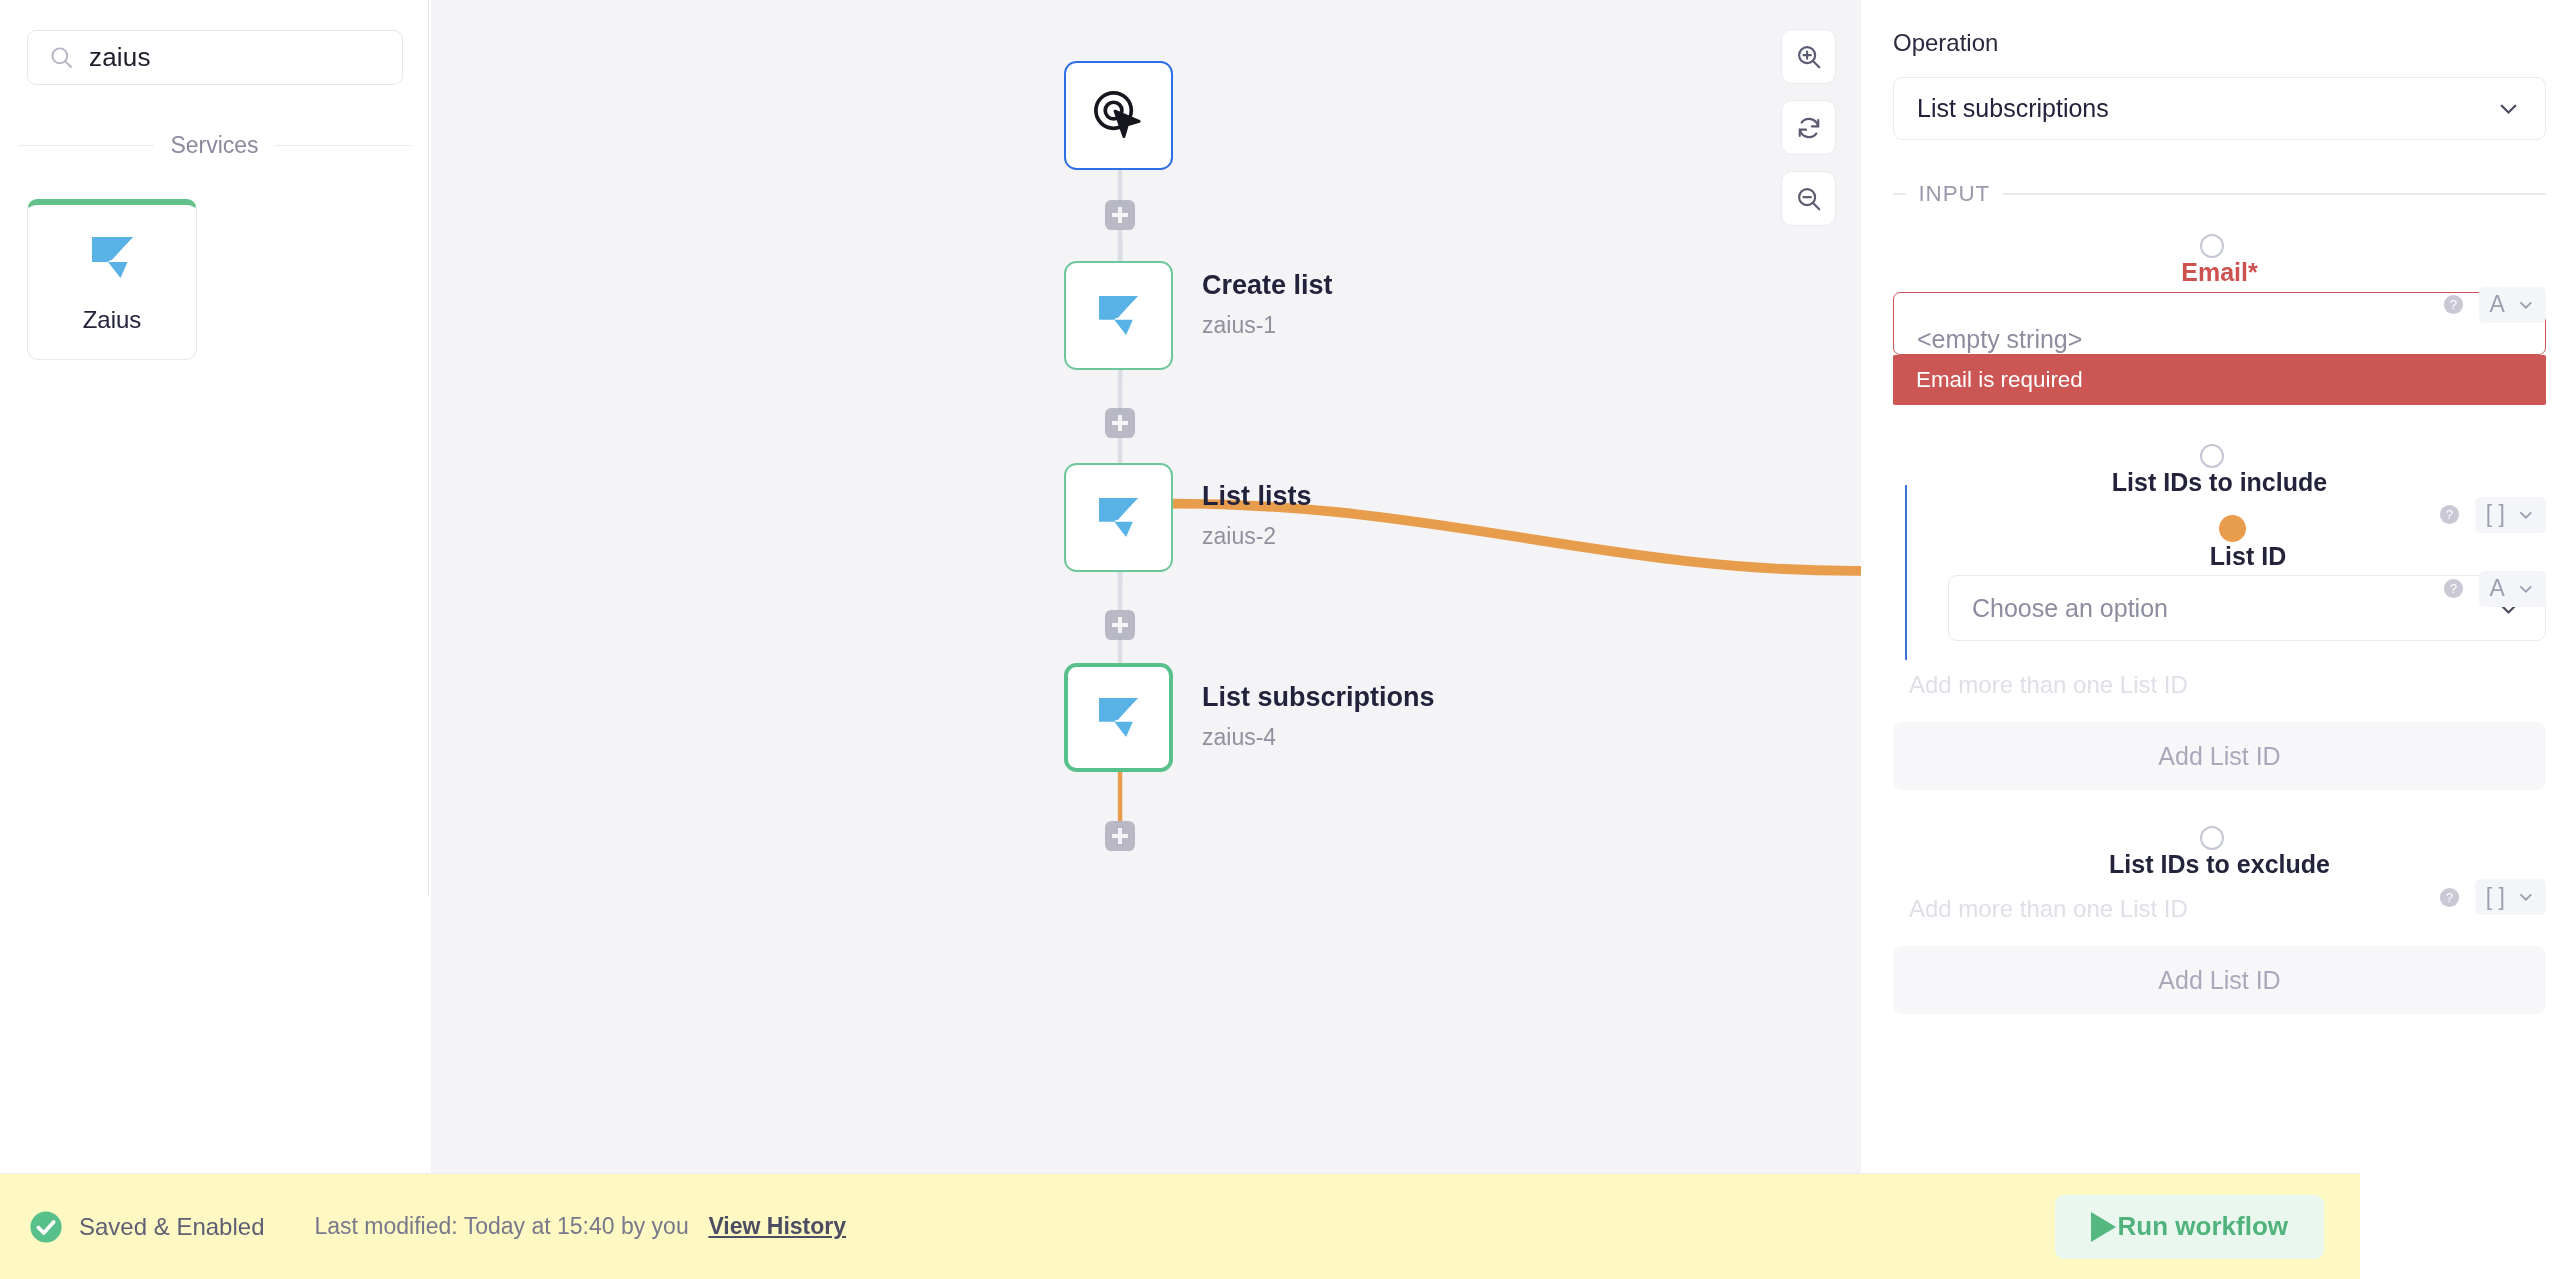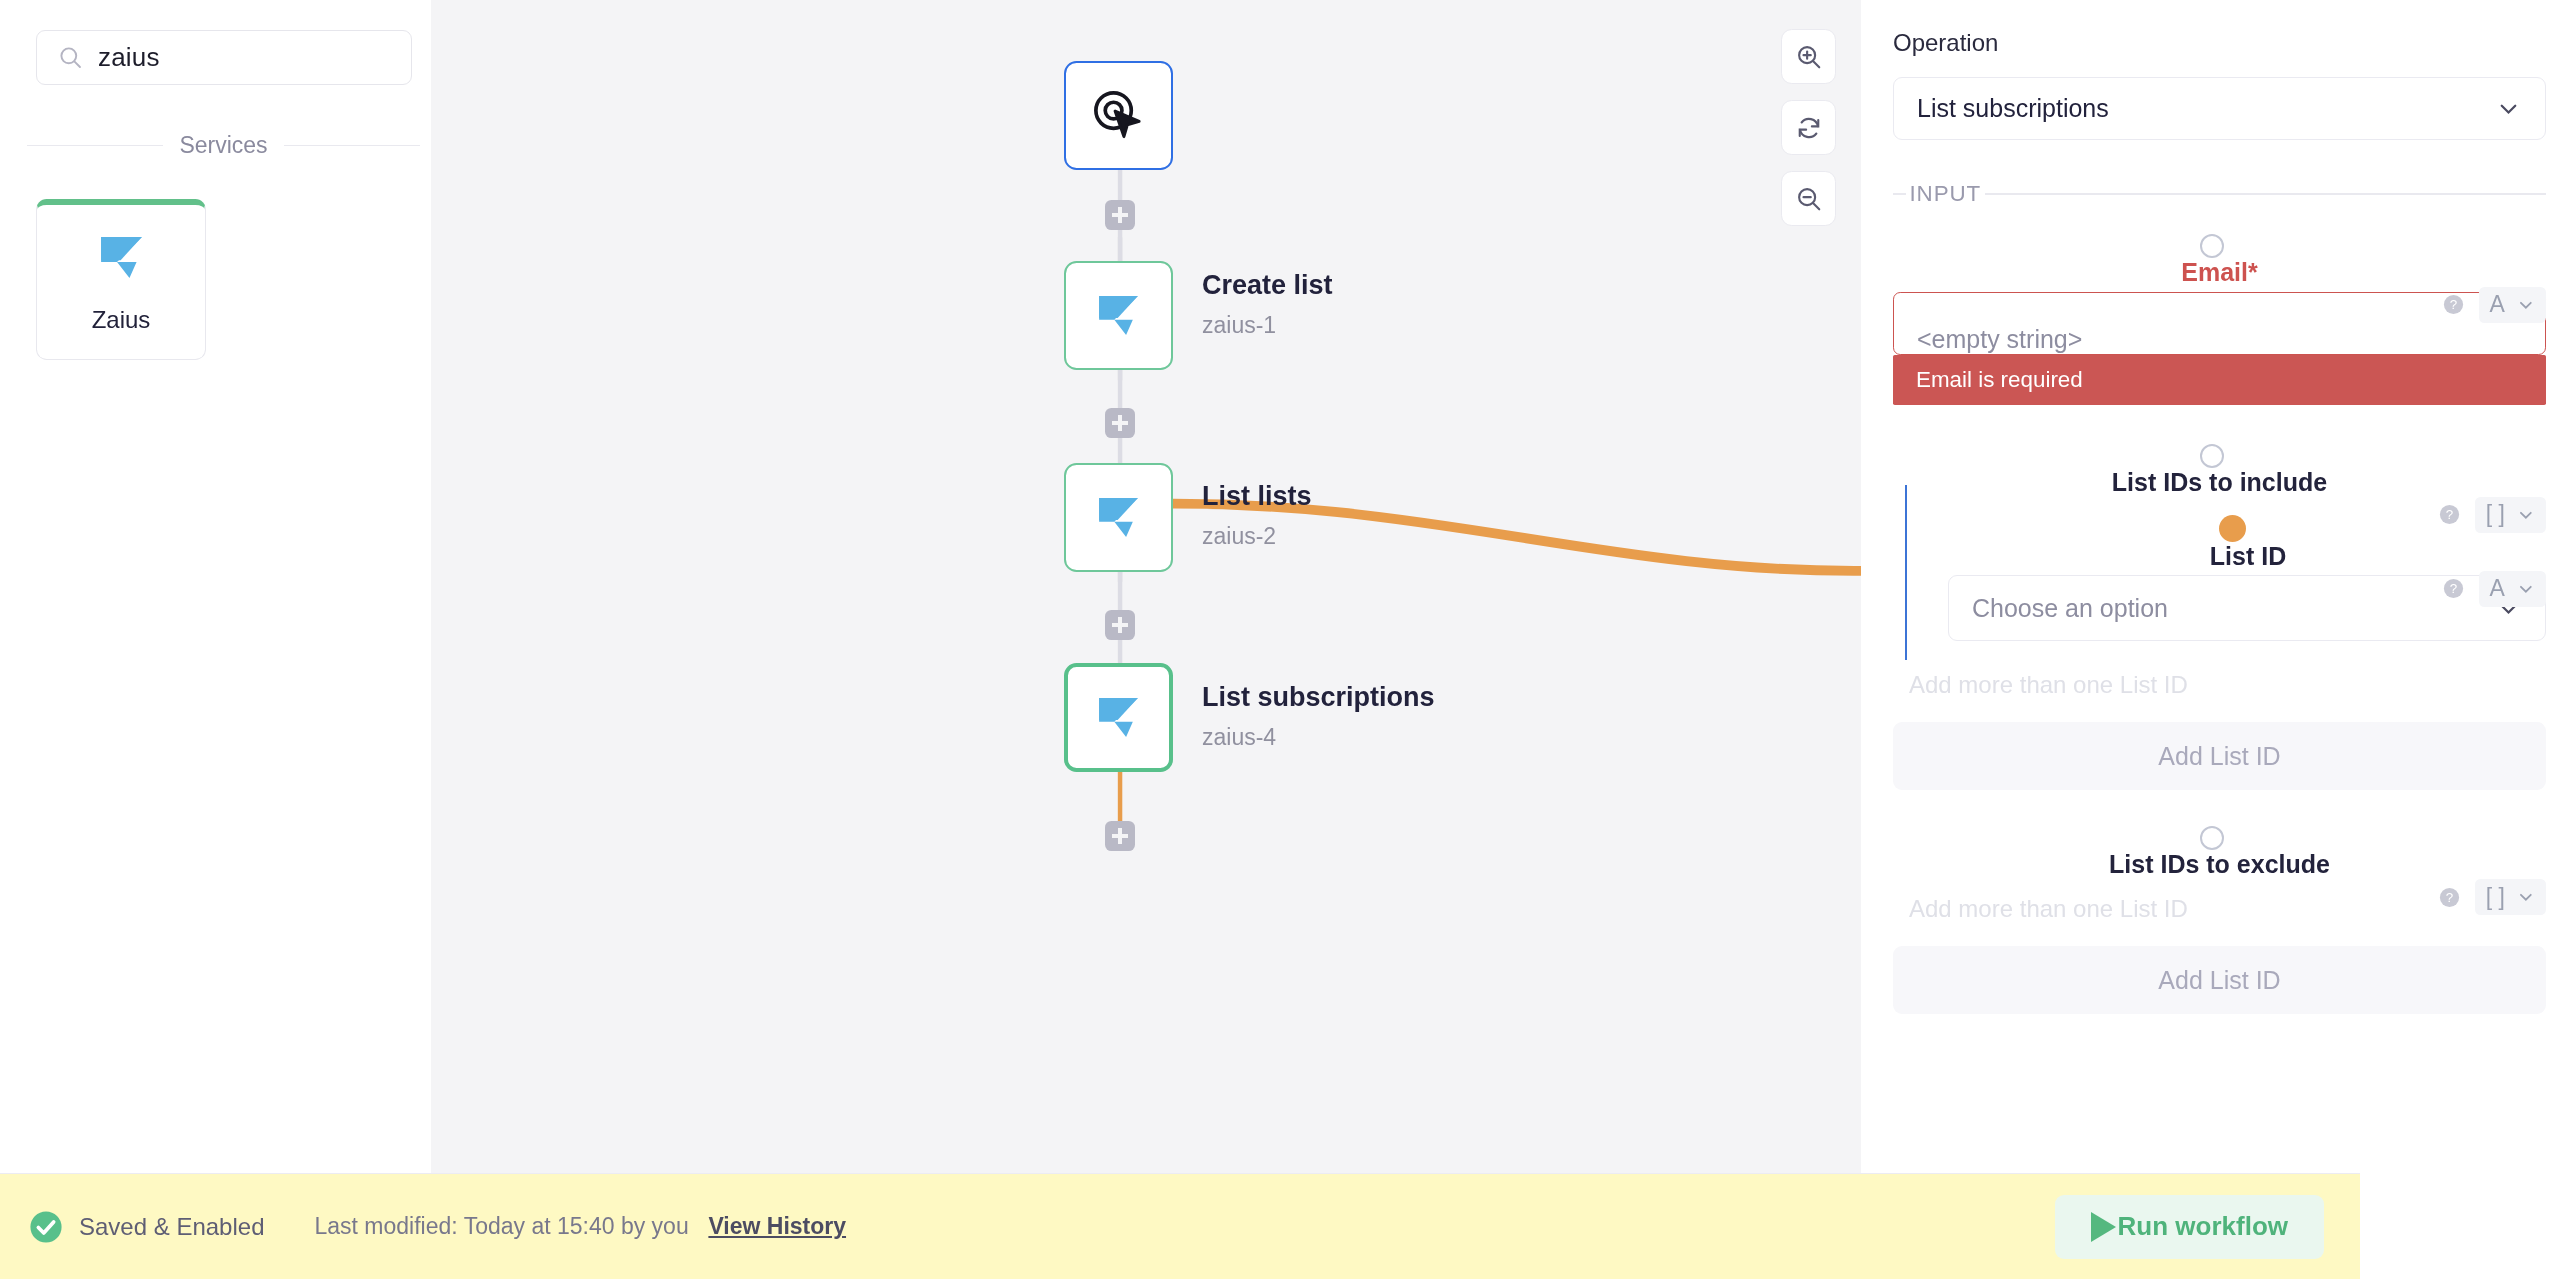--- a/index.html
+++ b/index.html
@@ -7,21 +7,21 @@
     width: 2576px; height: 1279px;
     font-family: "Liberation Sans", sans-serif;
     background: #ffffff;
     overflow: hidden;
   }
 
   #app { position: relative; width: 2576px; height: 1279px; }
 
   
   .sidebar {
-    position: absolute; left: 9px; top: 0;
+    position: absolute; left: 0; top: 0;
     width: 429px; height: 896px;
     background: #ffffff;
     border-right: 1.8px solid #e8e8ed;
   }
   .search-wrap {
     position: absolute; left: 27px; top: 29.5px;
     width: 376px; height: 55px;
     border: 1.8px solid #e6e6ec; border-radius: 9px;
     display: flex; align-items: center; padding: 0 19.7px;
     background: #fff;
@@ -110,21 +110,21 @@
     margin-top: 19.7px; height: 63px;
     border: 1.8px solid #eaeaf1; border-radius: 9px;
     display: flex; align-items: center; padding: 0 23px;
     justify-content: space-between;
   }
   .op-select .v { font-size: 25px; color: #22223c; }
   .chev { width: 27px; height: 27px; }
   .chev svg { display:block; width:27px; height:27px; }
 
   .input-div {
-    margin-top: 41px; display: flex; align-items: center; gap: 4px; text-align: right;
+    margin-top: 41px; display: flex; align-items: center; gap: 13px; text-align: right;
   }
   .input-div .pre { width: 12.5px; height: 1.8px; background: #e9e9ef; }
   .input-div .lbl { font-size: 22.4px; color: #9a9aad; letter-spacing: 0.9px; }
   .input-div .rule { flex: 1 1 auto; height: 1.8px; background: #e9e9ef; }
 
   .field-row {
     position: relative; display: flex; align-items: center;
     margin-top: 27px; height: 39px; flex-direction: column;
   }
   .radio {

